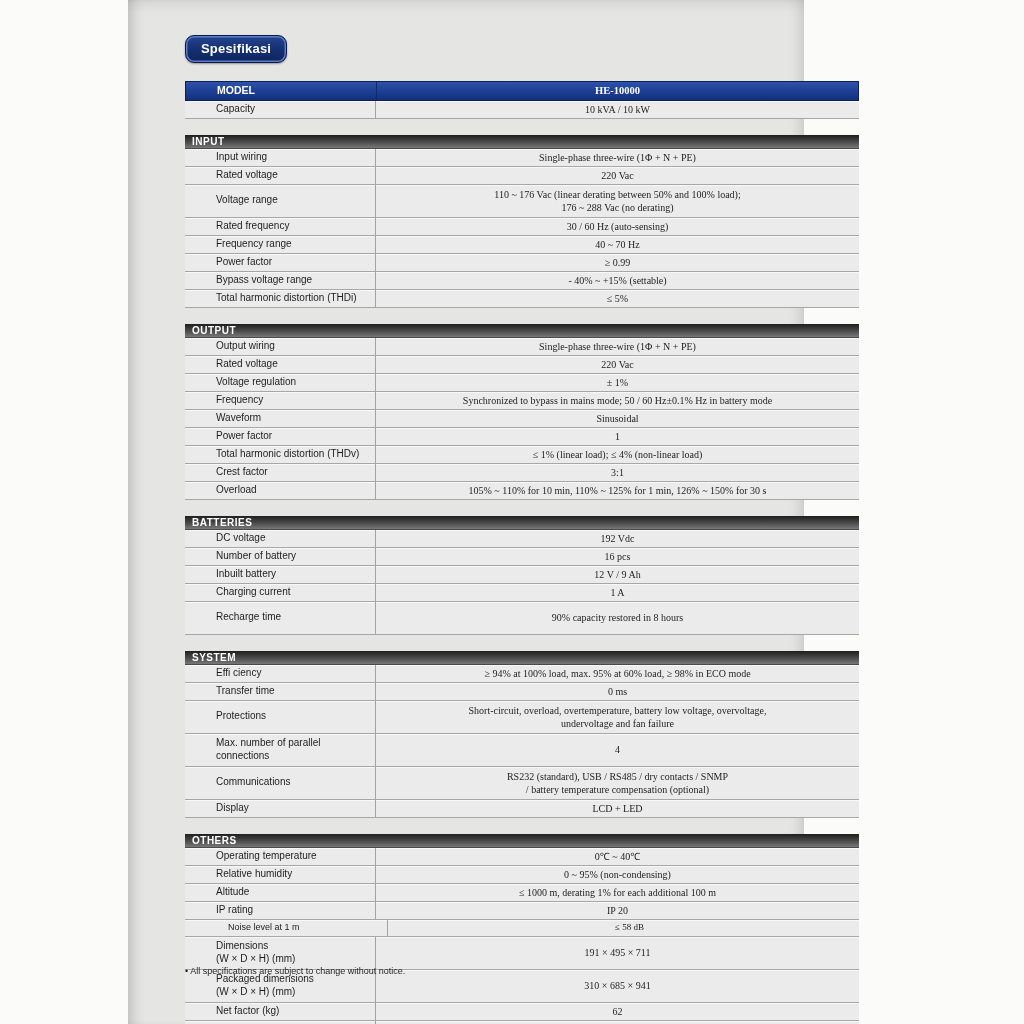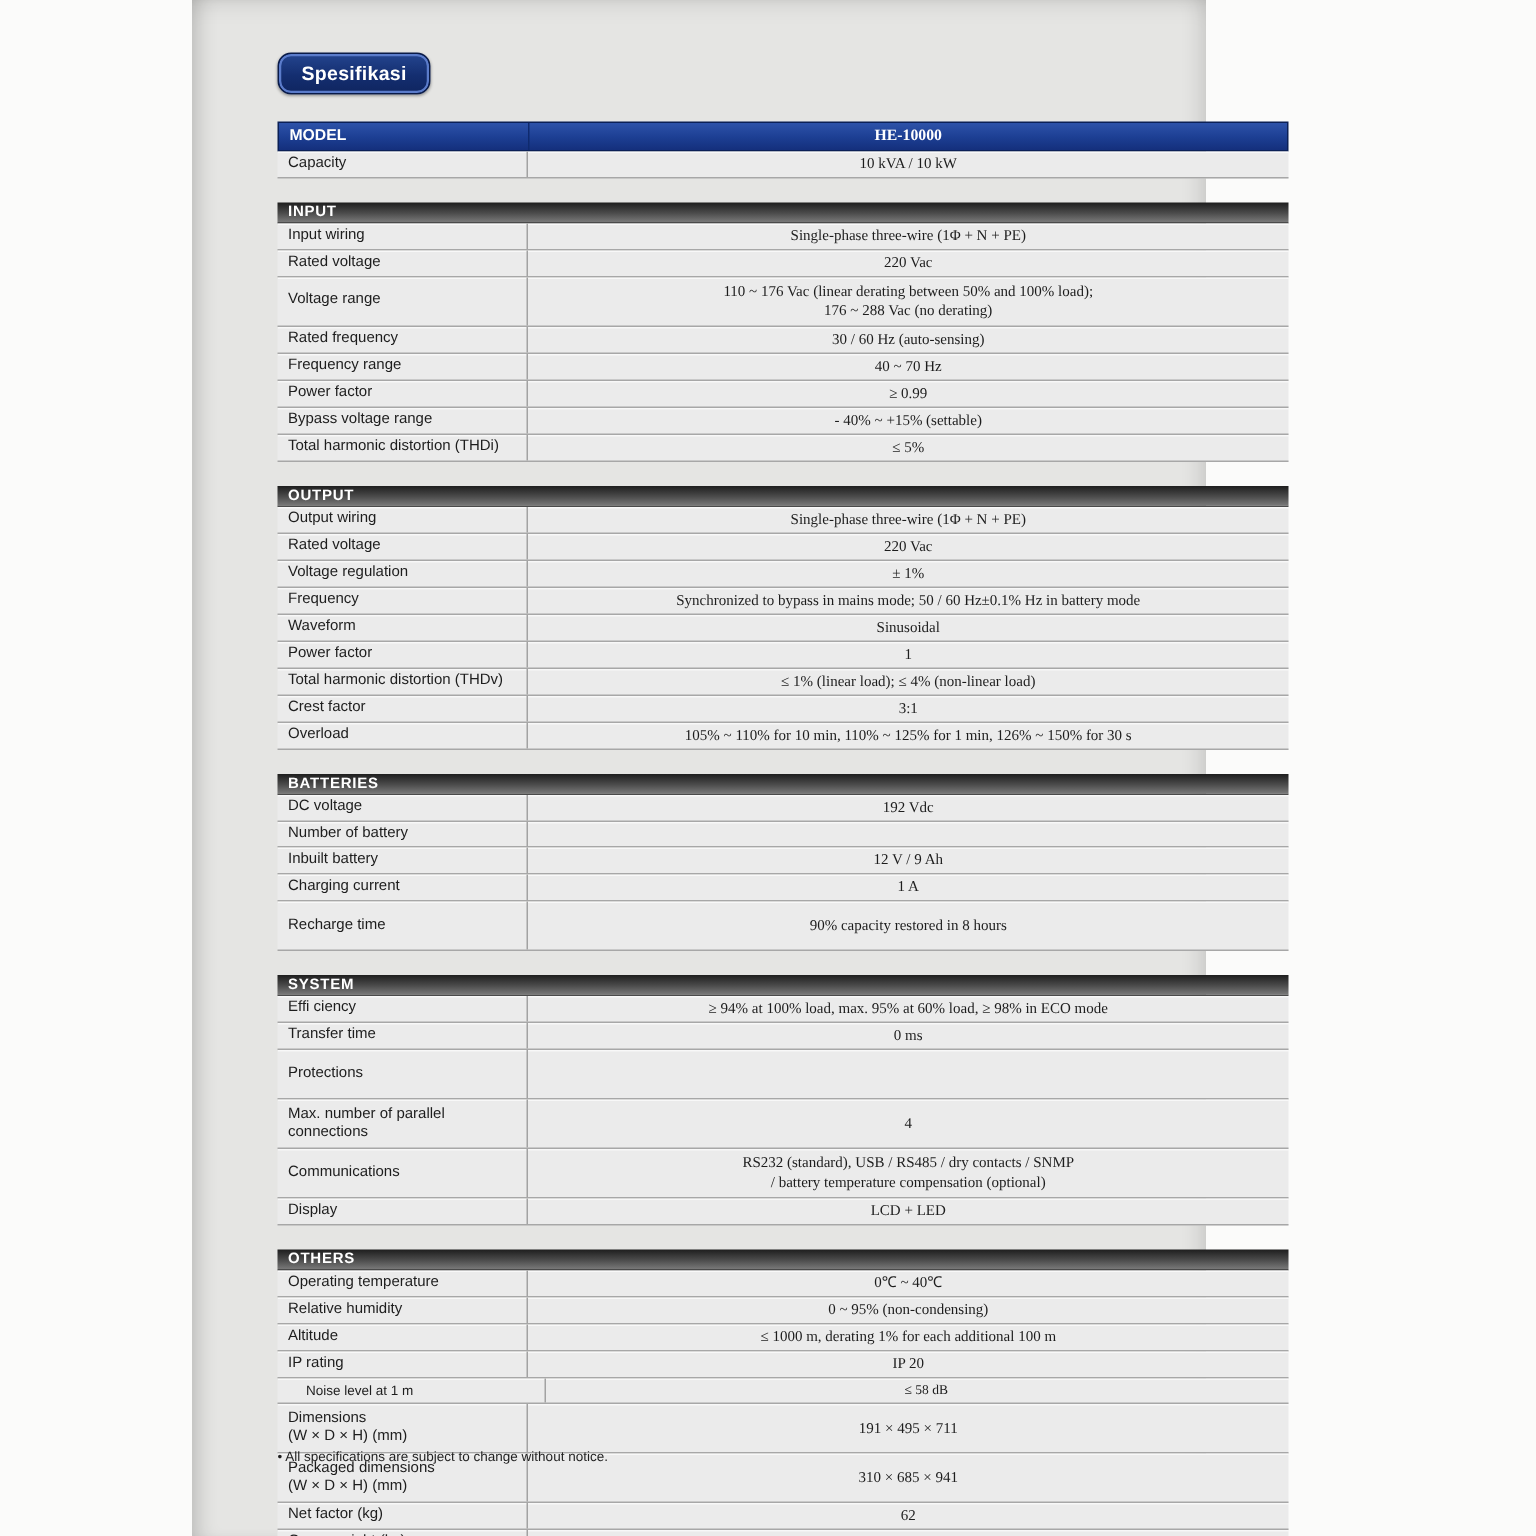--- a/index.html
+++ b/index.html
@@ -38,20 +38,21 @@
     left: 57px; top: 81px;
     width: 674px;
   }
   .row {
     display: flex;
     align-items: stretch;
     background: #ebebeb;
     border-bottom: 1px solid #a7a7a7;
     min-height: 17px;
     box-shadow: inset 0 1px 0 rgba(255,255,255,.65);
+    padding-left: 24px;
   }
   .row.tall  { min-height: 33px; }
   .row.small .c1, .row.small .c2 { font-size: 9px; margin-left: 12px; }
   .c1 {
     width: 167px;
     border-right: 1px solid #a2a2a2;
     padding: 2px 2px 2px 7px;
     font-size: 10px;
     line-height: 1.25;
     display: flex;
@@ -202,20 +203,21 @@
         </div>
         <div class="sec-bar">
           <span>BATTERIES</span>
         </div>
         <div class="row">
           <div class="c1">DC voltage</div>
           <div class="c2">192 Vdc</div>
         </div>
         <div class="row">
           <div class="c1">Number of battery</div>
+          <div class="c2">16 pcs</div>
         </div>
         <div class="row">
           <div class="c1">Inbuilt battery</div>
           <div class="c2">12 V / 9 Ah</div>
         </div>
         <div class="row">
           <div class="c1">Charging current</div>
           <div class="c2">1 A</div>
         </div>
         <div class="row tall">
@@ -228,20 +230,22 @@
         <div class="row">
           <div class="c1">Effi ciency</div>
           <div class="c2">≥ 94% at 100% load, max. 95% at 60% load, ≥ 98% in ECO mode</div>
         </div>
         <div class="row">
           <div class="c1">Transfer time</div>
           <div class="c2">0 ms</div>
         </div>
         <div class="row tall">
           <div class="c1">Protections</div>
+          <div class="c2">Short-circuit, overload, overtemperature, battery low voltage, overvoltage,
+undervoltage and fan failure</div>
         </div>
         <div class="row tall">
           <div class="c1">Max. number of parallel
 connections</div>
           <div class="c2">4</div>
         </div>
         <div class="row tall">
           <div class="c1">Communications</div>
           <div class="c2">RS232 (standard), USB / RS485 / dry contacts / SNMP
 / battery temperature compensation (optional)</div>

